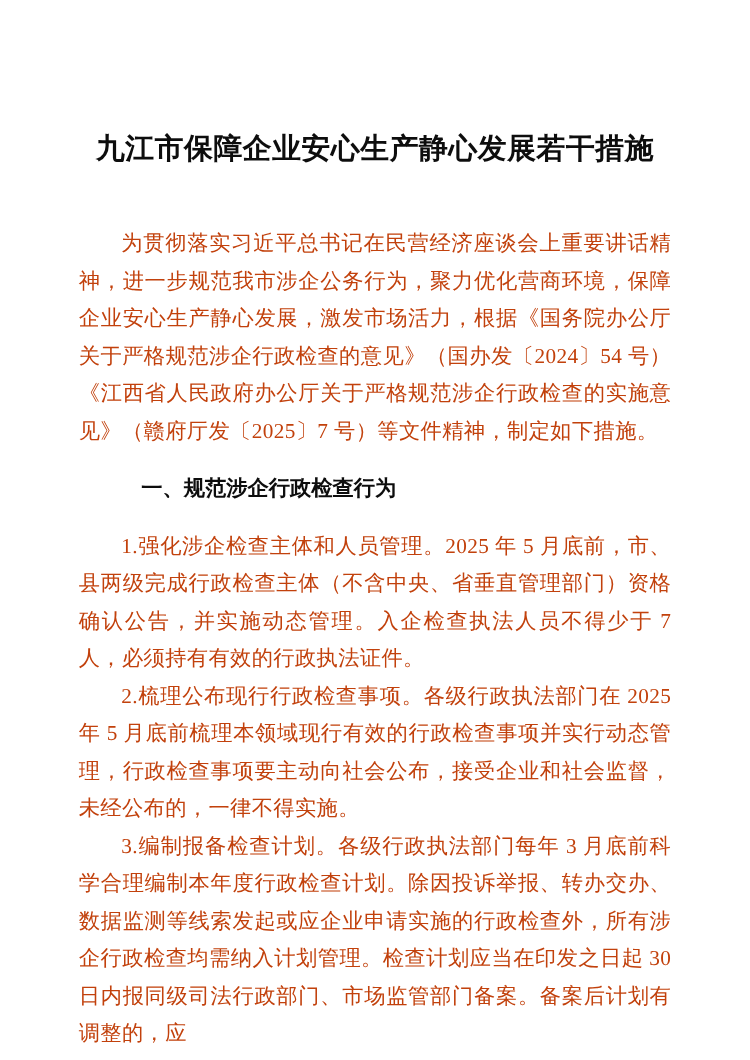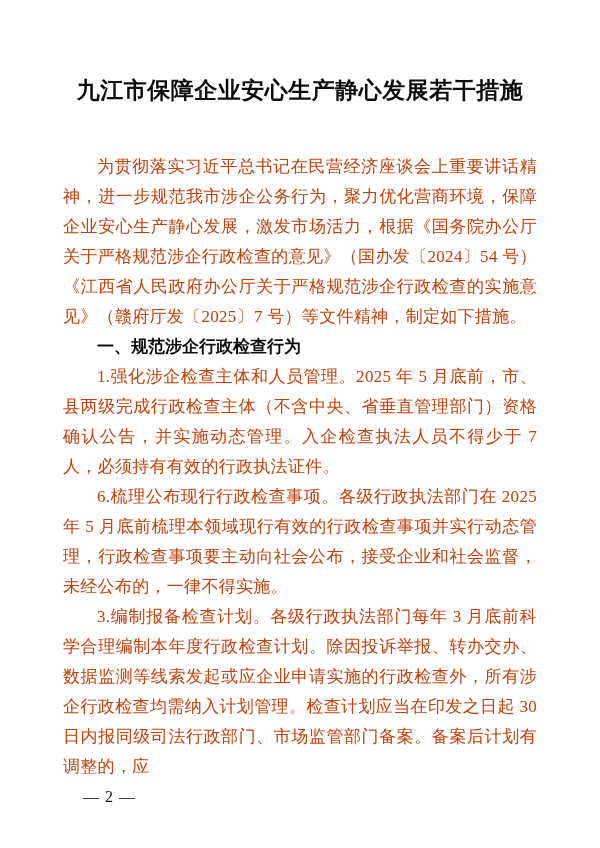--- a/index.html
+++ b/index.html
@@ -18,21 +18,21 @@
     box-sizing: border-box;
   }
   .content {
     position: absolute;
     left: 63px;
     top: 0;
     width: 474px;
   }
   .doc-title {
     margin: 0;
-    padding-top: 74px;
+    padding-top: 102px;
     text-align: center;
     font-size: 23px;
     line-height: 34px;
     font-weight: bold;
     letter-spacing: 0.5px;
     color: #0d0d0d;
   }
   .para {
     margin: 0;
     font-size: 17px;
@@ -42,21 +42,21 @@
     letter-spacing: 0.3px;
     color: #c2410c;
   }
   .indent {
     text-indent: 2em;
   }
   .intro {
     margin-top: 44px;
   }
   .section-heading {
-    margin: 0;
+    margin: 16px;
     font-family: "Liberation Sans", "DejaVu Sans", sans-serif;
     font-size: 17px;
     line-height: 30px;
     font-weight: bold;
     text-indent: 2em;
     color: #0d0d0d;
   }
   .item-lead {
     font-weight: normal;
   }
@@ -75,20 +75,20 @@
   <div class="content">
 
     <h1 class="doc-title">九江市保障企业安心生产静心发展若干措施</h1>
 
     <p class="para indent intro">为贯彻落实习近平总书记在民营经济座谈会上重要讲话精神，进一步规范我市涉企公务行为，聚力优化营商环境，保障企业安心生产静心发展，激发市场活力，根据《国务院办公厅关于严格规范涉企行政检查的意见》（国办发〔2024〕54 号）《江西省人民政府办公厅关于严格规范涉企行政检查的实施意见》（赣府厅发〔2025〕7 号）等文件精神，制定如下措施。</p>
 
     <h2 class="section-heading">一、规范涉企行政检查行为</h2>
 
     <p class="para indent"><span class="item-lead">1.强化涉企检查主体和人员管理。</span><span>2025 年 5 月底前，市、县两级完成行政检查主体（不含中央、省垂直管理部门）资格确认公告，并实施动态管理。入企检查执法人员不得少于 7 人，必须持有有效的行政执法证件。</span></p>
 
-    <p class="para indent"><span class="item-lead">6.梳理公布现行行政检查事项。</span><span>各级行政执法部门在 2025 年 5 月底前梳理本领域现行有效的行政检查事项并实行动态管理，行政检查事项要主动向社会公布，接受企业和社会监督，未经公布的，一律不得实施。</span></p>
+    <p class="para indent"><span class="item-lead">2.梳理公布现行行政检查事项。</span><span>各级行政执法部门在 2025 年 5 月底前梳理本领域现行有效的行政检查事项并实行动态管理，行政检查事项要主动向社会公布，接受企业和社会监督，未经公布的，一律不得实施。</span></p>
 
     <p class="para indent"><span class="item-lead">3.编制报备检查计划。</span><span>各级行政执法部门每年 3 月底前科学合理编制本年度行政检查计划。除因投诉举报、转办交办、数据监测等线索发起或应企业申请实施的行政检查外，所有涉企行政检查均需纳入计划管理。检查计划应当在印发之日起 30 日内报同级司法行政部门、市场监管部门备案。备案后计划有调整的，应</span></p>
 
     <div class="page-number">— 2 —</div>
 
   </div>
 </div>
 
 </body></html>

